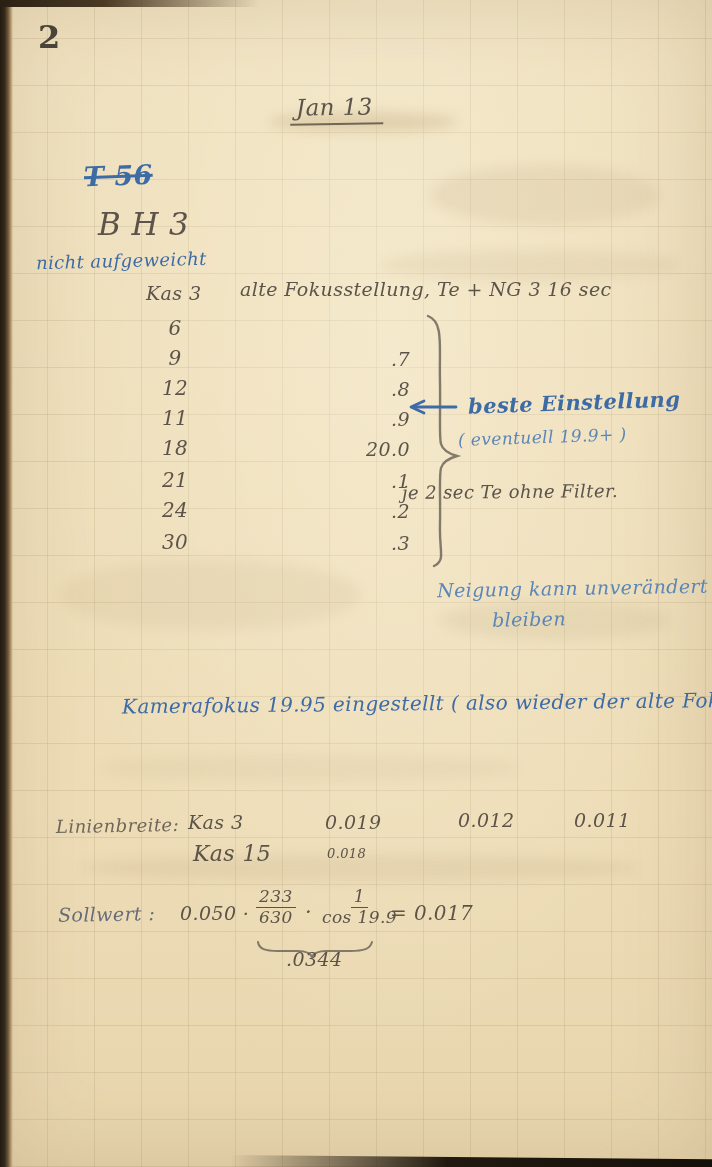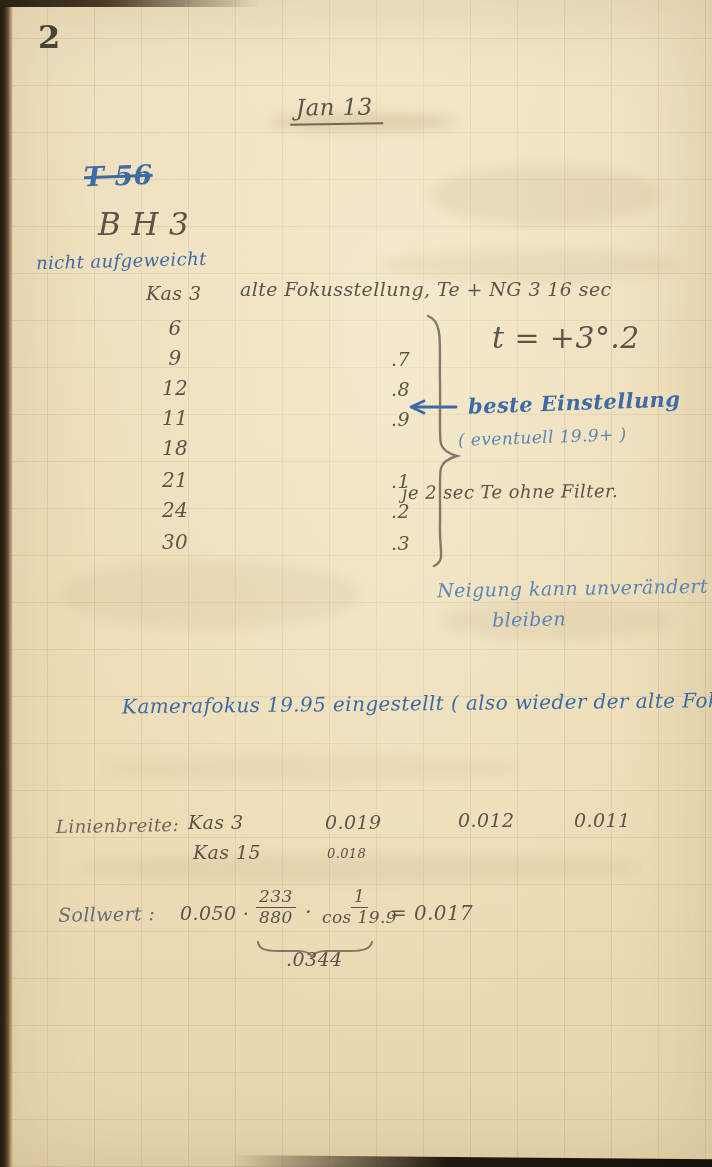--- a/index.html
+++ b/index.html
@@ -62,64 +62,64 @@
   <div class="hw pencil" style="left:146px;top:346px;width:58px;text-align:center;font-size:20px;">9</div>
   <div class="hw pencil" style="left:240px;top:348px;width:170px;text-align:right;font-size:19px;">.7</div>
 
   <div class="hw pencil" style="left:146px;top:376px;width:58px;text-align:center;font-size:20px;">12</div>
   <div class="hw pencil" style="left:240px;top:378px;width:170px;text-align:right;font-size:19px;">.8</div>
 
   <div class="hw pencil" style="left:146px;top:406px;width:58px;text-align:center;font-size:20px;">11</div>
   <div class="hw pencil" style="left:240px;top:408px;width:170px;text-align:right;font-size:19px;">.9</div>
 
   <div class="hw pencil" style="left:146px;top:436px;width:58px;text-align:center;font-size:20px;">18</div>
+  <div class="hw pencil" style="left:240px;top:438px;width:170px;text-align:right;font-size:19px;">20.0</div>
 
   <div class="hw pencil" style="left:146px;top:468px;width:58px;text-align:center;font-size:20px;">21</div>
   <div class="hw pencil" style="left:240px;top:470px;width:170px;text-align:right;font-size:19px;">.1</div>
 
   <div class="hw pencil" style="left:146px;top:498px;width:58px;text-align:center;font-size:20px;">24</div>
   <div class="hw pencil" style="left:240px;top:500px;width:170px;text-align:right;font-size:19px;">.2</div>
 
   <div class="hw pencil" style="left:146px;top:530px;width:58px;text-align:center;font-size:20px;">30</div>
   <div class="hw pencil" style="left:240px;top:532px;width:170px;text-align:right;font-size:19px;">.3</div>
 
   <svg style="left:420px;top:312px;" width="46" height="258" viewBox="0 0 46 258">
     <path d="M 8,4 C 24,10 19,34 20,70 C 20.5,105 19,125 21,132 C 23,139 30,142 37,144
              C 30,146 23,149 21,156 C 19,163 20.5,185 20,212 C 19,240 26,248 14,254" fill="none" stroke="#6e665a" stroke-width="2.4" stroke-linecap="round" opacity="0.85"></path>
   </svg>
 
-  <div class="hw pencil" style="left:492px;top:320px;font-size:30px;">t = +3°.2</div>
 
   <svg style="left:404px;top:398px;" width="56" height="18" viewBox="0 0 56 18">
     <line x1="52" y1="9" x2="10" y2="9" stroke="#3d6ba6" stroke-width="2.8" stroke-linecap="round"></line>
     <polyline points="20,3 7,9 20,15" fill="none" stroke="#3d6ba6" stroke-width="2.8" stroke-linecap="round" stroke-linejoin="round"></polyline>
   </svg>
   <div class="hw ink" style="left:468px;top:390px;font-size:21px;font-weight:bold;transform:rotate(-2deg);">beste Einstellung</div>
   <div class="hw ink-light" style="left:458px;top:427px;font-size:17px;transform:rotate(-2deg);">( eventuell 19.9+ )</div>
 
   <div class="hw pencil" style="left:402px;top:481px;font-size:18px;transform:rotate(-0.5deg);">je 2 sec Te ohne Filter.</div>
 
   <div class="hw ink-light" style="left:437px;top:577px;font-size:19px;transform:rotate(-1deg);">Neigung kann unverändert</div>
   <div class="hw ink-light" style="left:492px;top:608px;font-size:19px;transform:rotate(-1deg);">bleiben</div>
 
   <div class="hw ink" style="left:122px;top:691px;font-size:20px;transform:rotate(-0.6deg);">Kamerafokus 19.95 eingestellt   ( also wieder der alte Fokus !)</div>
 
   <div class="hw pencil-light" style="left:56px;top:815px;font-size:18px;transform:rotate(-1deg);">Linienbreite:</div>
   <div class="hw pencil" style="left:188px;top:811px;font-size:19px;">Kas 3</div>
   <div class="hw pencil" style="left:325px;top:811px;font-size:19px;">0.019</div>
   <div class="hw pencil" style="left:458px;top:809px;font-size:19px;">0.012</div>
   <div class="hw pencil" style="left:574px;top:809px;font-size:19px;">0.011</div>
-  <div class="hw pencil" style="left:193px;top:841px;font-size:19px;font-style:italic;">Kas 15</div>
+  <div class="hw pencil" style="left:193px;top:841px;font-size:22px;font-style:italic;">Kas 15</div>
   <div class="hw pencil" style="left:327px;top:846px;font-size:13px;">0.018</div>
 
   <div class="hw pencil-light" style="left:58px;top:903px;font-size:19px;transform:rotate(-1deg);color:#676c78;">Sollwert :</div>
   <div class="hw pencil" style="left:180px;top:902px;font-size:19px;">0.050 ·</div>
   <div class="hw pencil frac" style="left:256px;top:888px;font-size:17px;font-style:italic;">
     <span class="num">233</span>
-    <span class="den">880</span>
+    <span class="den">630</span>
   </div>
   <div class="hw pencil" style="left:305px;top:900px;font-size:21px;">·</div>
   <div class="hw pencil frac" style="left:322px;top:888px;font-size:17px;font-style:italic;">
     <span class="num">1</span>
     <span class="den">cos 19.9</span>
   </div>
   <div class="hw pencil" style="left:390px;top:901px;font-size:20px;">= 0.017</div>
 
   <svg style="left:256px;top:940px;" width="118" height="18" viewBox="0 0 118 18">
     <path d="M 2,2 C 3,9 9,11 22,11 L 42,11 C 50,11 54,13 56,17 C 58,13 62,11 70,11 L 94,11 C 108,11 114,9 116,2" fill="none" stroke="#6e665a" stroke-width="2" stroke-linecap="round" opacity="0.85"></path>

